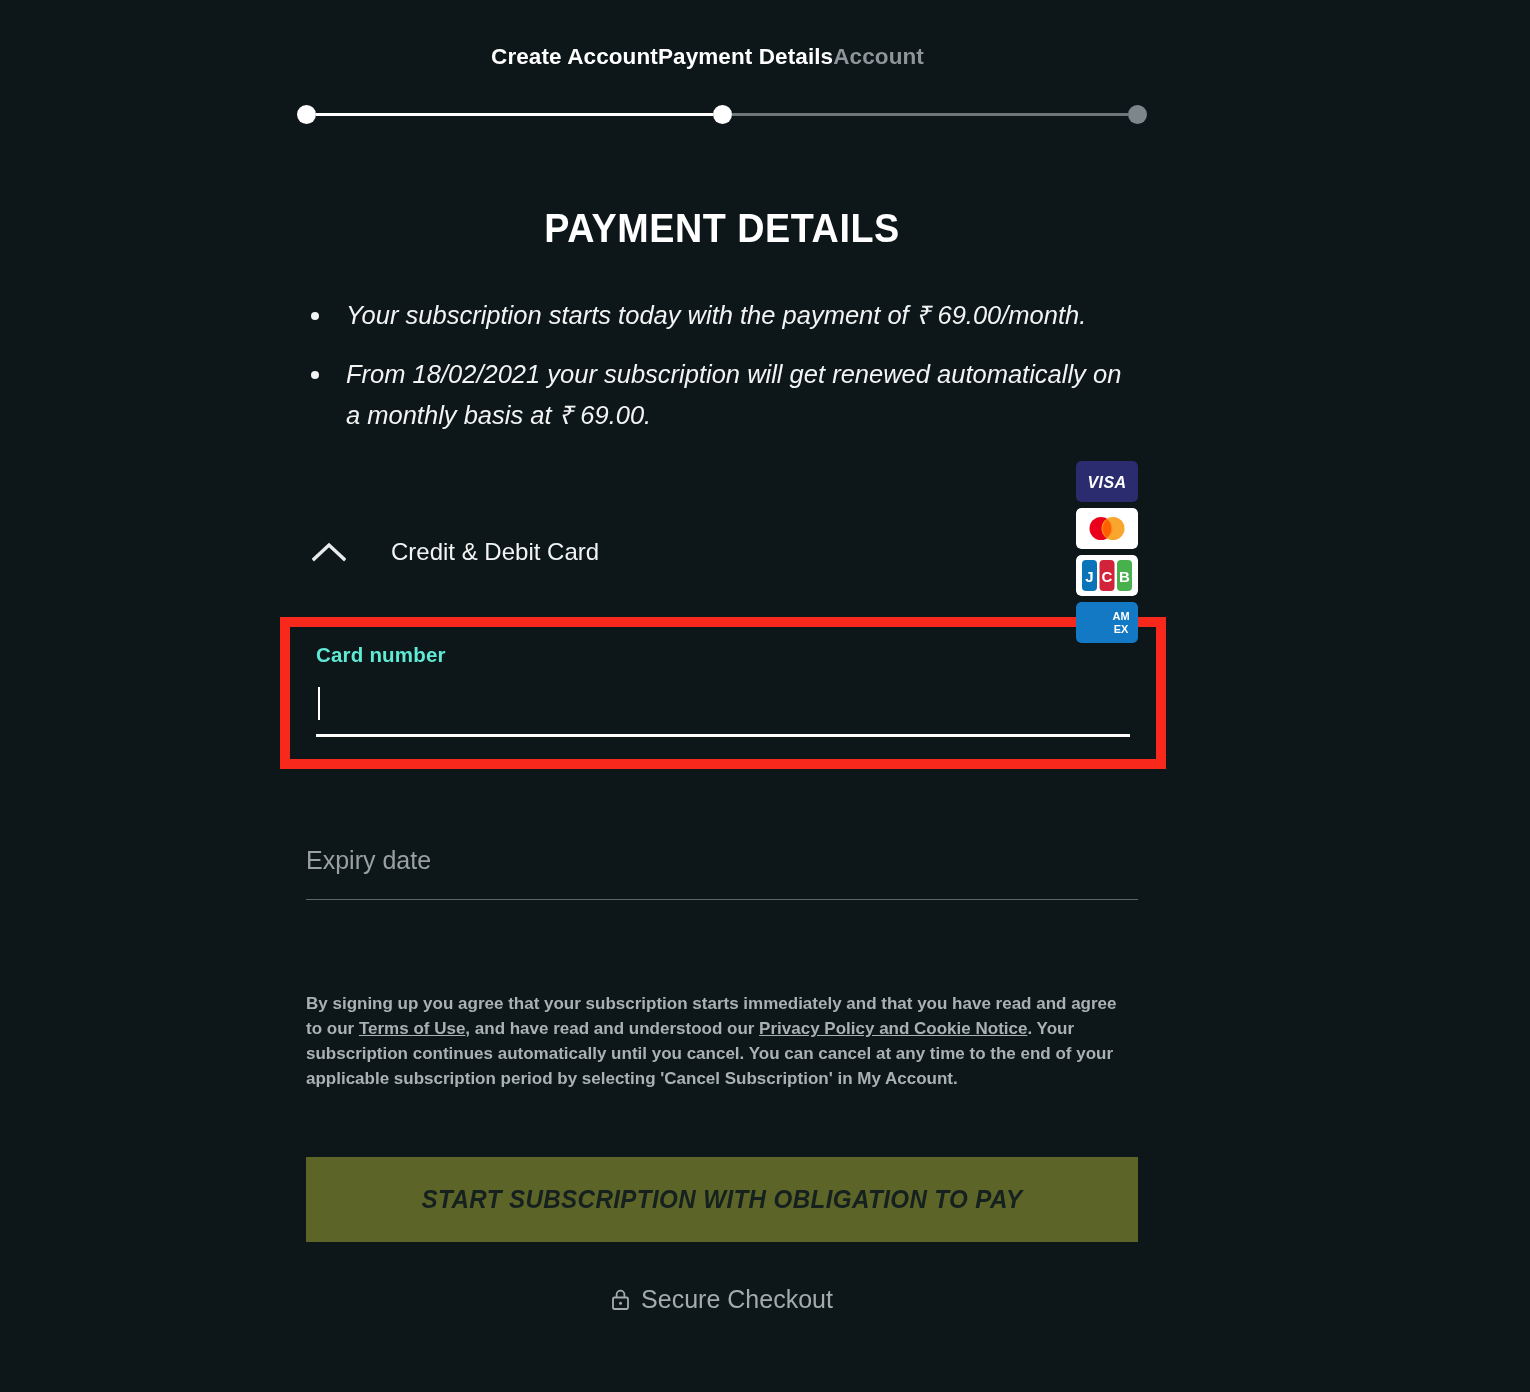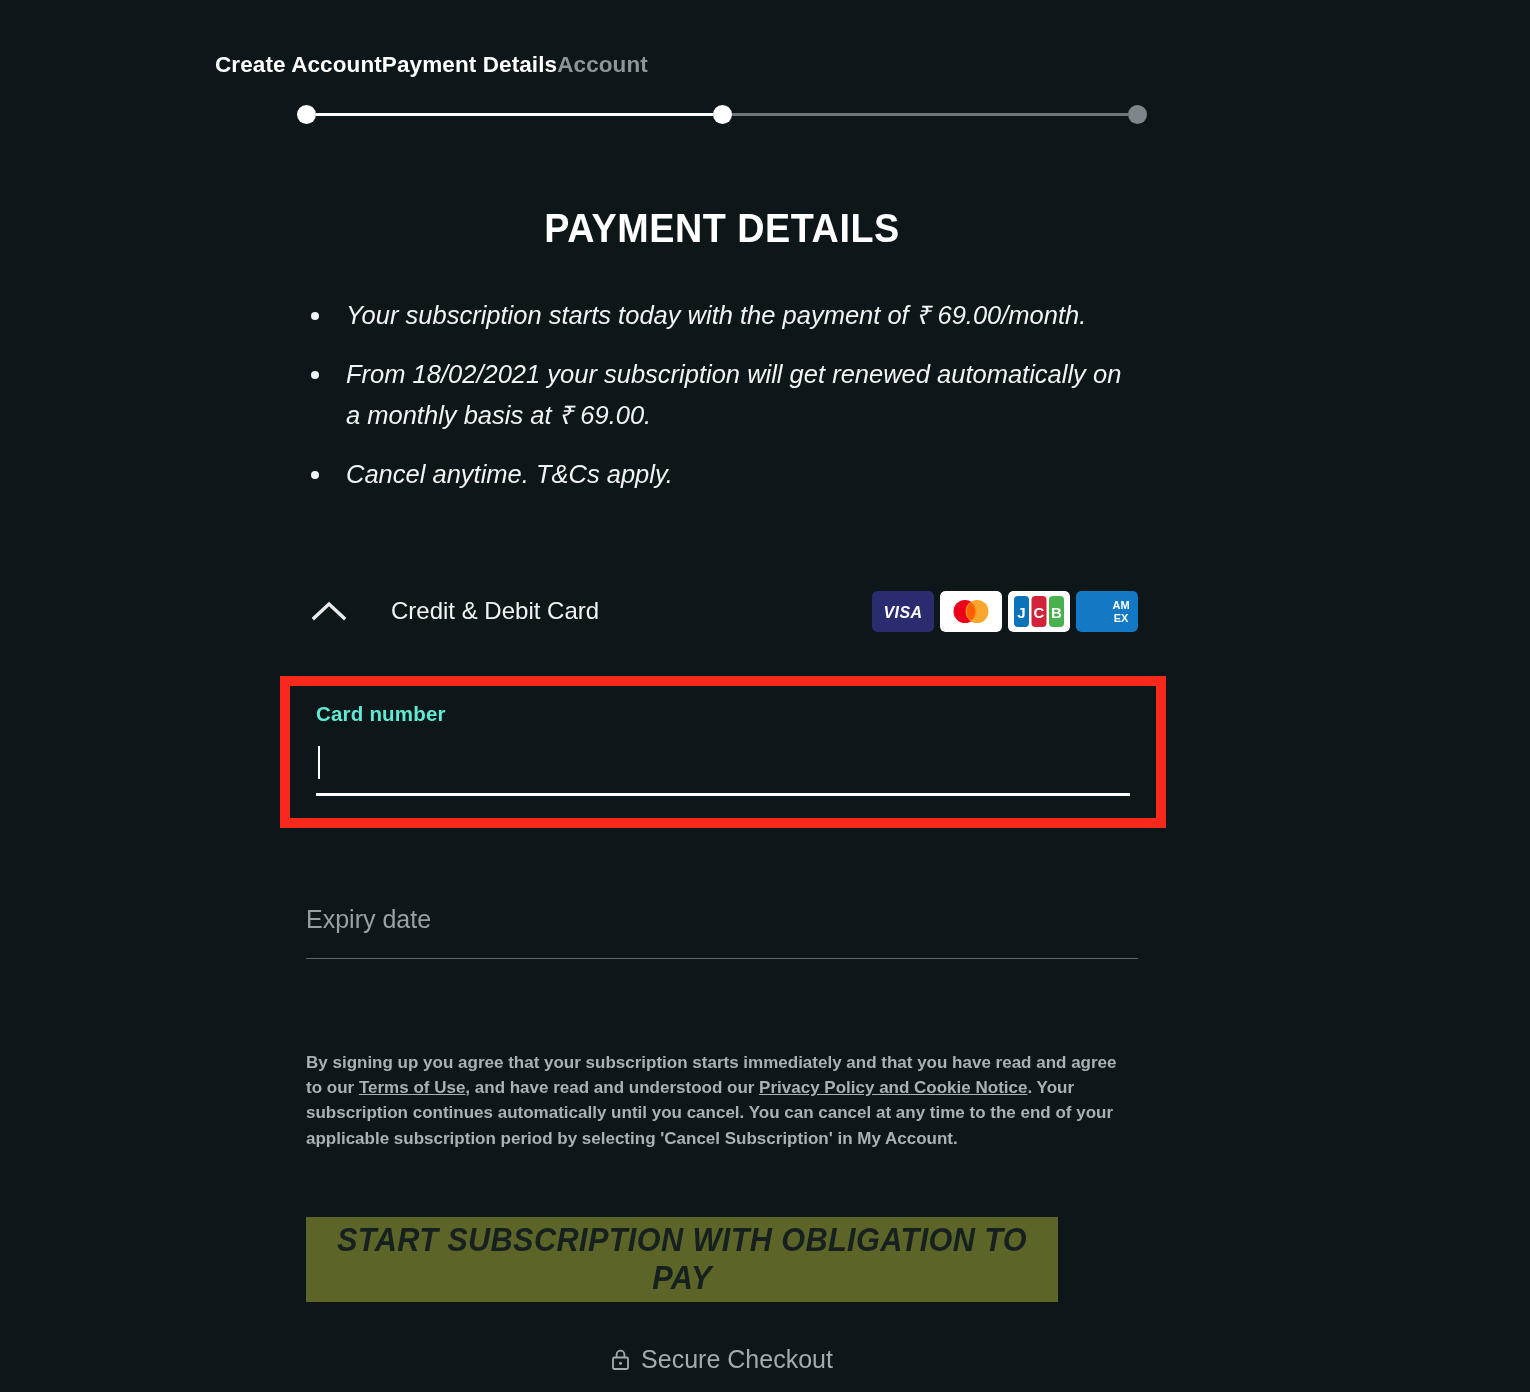--- a/index.html
+++ b/index.html
@@ -20,24 +20,24 @@
   }
 
   
   .stepper {
     position: absolute;
     left: 0; top: 0;
     width: 1530px;
   }
   .step-labels {
     position: absolute;
-    left: 215px; top: 52px;
+    left: 215px; top: 44px;
     width: 985px;
     display: flex;
-    justify-content: flex-start;
+    justify-content: center;
   }
   .step-label {
     font-size: 22.5px;
     font-weight: bold;
     color: #ffffff;
     letter-spacing: 0.1px;
     white-space: nowrap;
   }
   .step-label.inactive { color: #8d9599; }
 
@@ -125,20 +125,21 @@
   .method-name {
     margin-left: 39px;
     font-size: 24px;
     color: #f2f4f4;
   }
   .brands {
     margin-left: auto;
     display: flex;
     gap: 6px;
     align-items: flex-end;
+    flex-direction: column;
   }
   .brand {
     width: 62px;
     height: 41px;
     border-radius: 5px;
     overflow: hidden;
     position: relative;
     flex: 0 0 auto;
   }
   .brand svg { display: block; width: 100%; height: 100%; }
@@ -202,27 +203,27 @@
   }
   .legal a {
     color: #aab1b4;
     text-decoration: underline;
   }
 
   
   .cta {
     display: block;
     margin-top: 66px;
-    width: 752px;
+    width: 832px;
     height: 85px;
     background: #5c6527;
     border: none;
     color: #15201f;
     font-family: "Liberation Sans", sans-serif;
-    font-size: 33px;
+    font-size: 26px;
     font-weight: bold;
     font-style: italic;
     letter-spacing: 0.4px;
     cursor: pointer;
     transform-origin: center;
   }
   .cta span { display: inline-block; transform: scaleX(0.93); }
 
   
   .secure {
@@ -256,21 +257,20 @@
     </div>
   </div>
 
   <div class="content">
 
     <h1 class="page-title">PAYMENT DETAILS</h1>
 
     <ul class="bullets">
       <li>Your subscription starts today with the payment of ₹ 69.00/month.</li>
       <li>From 18/02/2021 your subscription will get renewed automatically on a monthly basis at ₹ 69.00.</li>
-      <li>Cancel anytime. T&amp;Cs apply.</li>
     </ul>
 
     <div class="method-row">
       <div class="chevron">
         <svg width="34" height="20" viewBox="0 0 34 20" fill="none">
           <path d="M2 17 L17 3 L32 17" stroke="#e8ebec" stroke-width="3.4" stroke-linecap="square" fill="none"></path>
         </svg>
       </div>
       <div class="method-name">Credit &amp; Debit Card</div>
 

